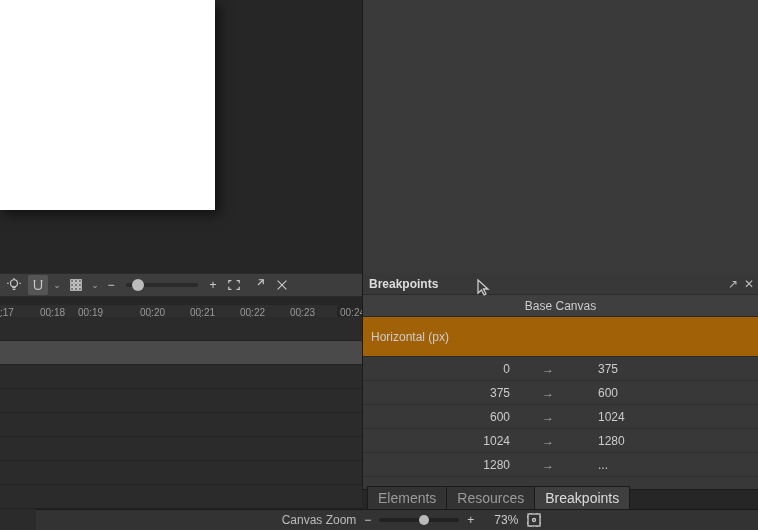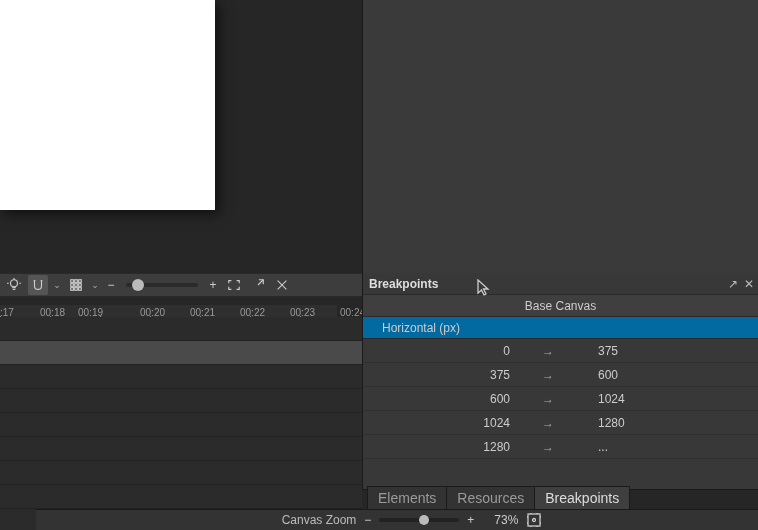--- a/index.html
+++ b/index.html
@@ -34,21 +34,21 @@
 
 #panel { position:absolute; left:362px; top:273px; width:396px; height:240px; background:#383838; border-left:1px solid #1a1a1a; }
 #panel-header { height:22px; display:flex; align-items:center; padding:0 6px; background:#383838; border-bottom:1px solid #2a2a2a; position:relative; }
 #panel-header .title { font-weight:bold; color:#ddd; }
 #panel-header .hdr-icons { position:absolute; right:4px; top:0; height:22px; display:flex; align-items:center; gap:6px; }
 #panel-header .hdr-icons span { cursor:pointer; color:#bbb; }
 
 #cursor-arrow { position:absolute; left:477px; top:279px; z-index:100; }
 
 #base-layout-row { height:22px; background:#3f3f3f; display:flex; align-items:center; justify-content:center; border-bottom:1px solid #2a2a2a; cursor:pointer; }
-#axis-row { height:22px; background:#0369a1; display:flex; align-items:center; padding-left:19px; border-bottom:1px solid #2a2a2a; color:#ccc; }
+#axis-row { height:40px; background:#a16207; display:flex; align-items:center; padding-left:8px; border-bottom:1px solid #2a2a2a; color:#ccc; }
 
 .bp-row { height:24px; display:flex; align-items:center; border-bottom:1px solid #2f2f2f; cursor:pointer; }
 .bp-from { width:155px; text-align:right; padding-right:8px; }
 .bp-arr { width:60px; text-align:center; color:#aaa; }
 .bp-to { flex:1; text-align:left; padding-left:20px; }
 
 
 #bottom-tabs { position:absolute; left:362px; top:489px; width:396px; height:20px; display:flex; align-items:flex-end; background:#262626; border-top:1px solid #1a1a1a; padding-left:5px; }
 .btab { padding:3px 10px; background:#333; color:#9a9a9a; border:1px solid #1a1a1a; border-bottom:none; margin-right:-1px; cursor:pointer; font-size:14px; }
 .btab.active { background:#3f3f3f; color:#ddd; }

